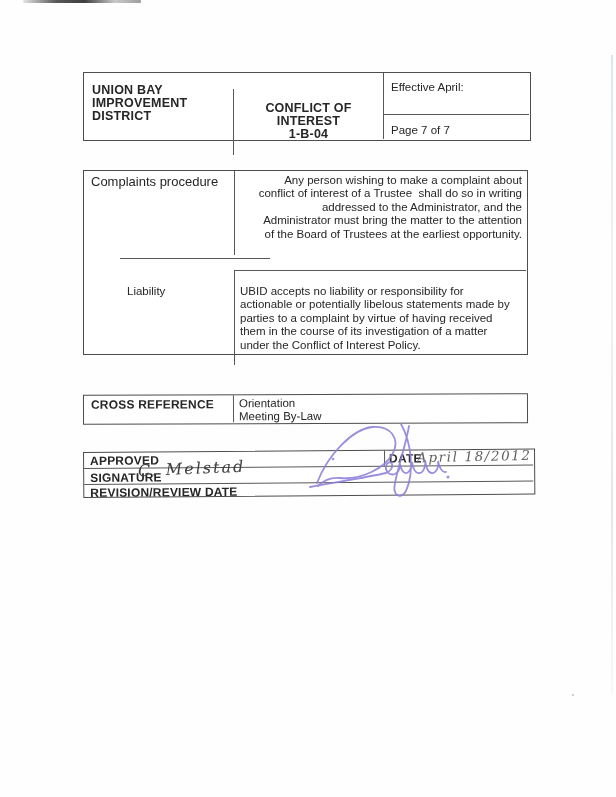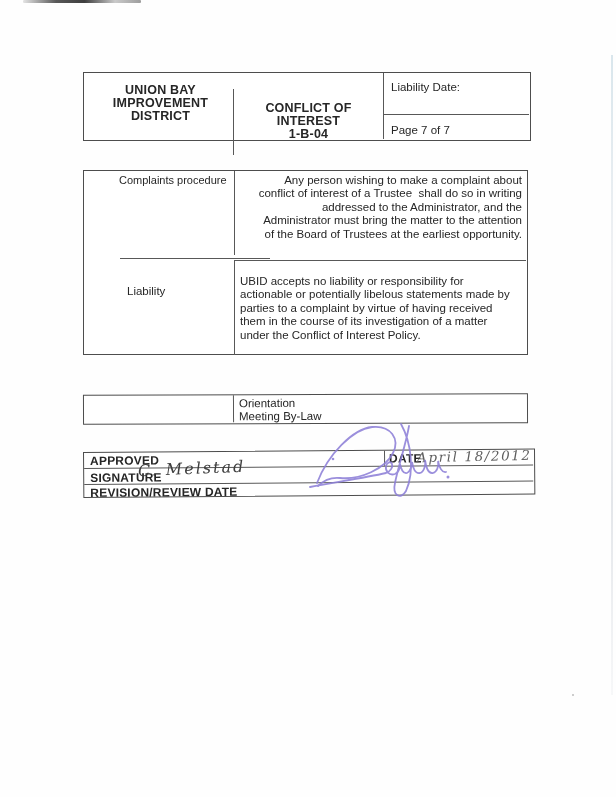--- a/index.html
+++ b/index.html
@@ -19,30 +19,30 @@
   }
   .speck{position:absolute;left:572px;top:694px;width:2px;height:2px;background:#999;border-radius:50%;opacity:.65;}
   
   .tbl{position:absolute;box-sizing:border-box;border:1.5px solid #4d4d4d;background:#fff;}
   .cell{position:absolute;box-sizing:border-box;}
   .bl{border-left:1px solid #585858;}
   .bt{border-top:1px solid #585858;}
   .prewrap{white-space:pre-wrap;}
   
   .hdr{left:83px;top:72px;width:448px;height:69px;}
-  .hdr .c1{left:0;top:0;width:149px;height:66px;padding:11px 4px 0 8px;font-size:12.5px;line-height:12.9px;font-weight:bold;letter-spacing:.2px;text-align:center;}
+  .hdr .c1{left:0;top:0;width:149px;height:66px;padding:11px 4px 0 8px;font-size:12.5px;line-height:12.9px;font-weight:bold;letter-spacing:.2px;}
   .hdr .c2{left:149px;top:16px;width:150px;height:66px;padding:13px 0 0 0;text-align:center;font-size:12.5px;line-height:12.9px;font-weight:bold;letter-spacing:.2px;}
   .hdr .c3a{left:299px;top:0;width:146px;height:41px;padding:8px 0 0 7px;font-size:11.5px;}
   .hdr .c3b{left:299px;top:41px;width:146px;height:25px;padding:9px 0 0 7px;font-size:11.5px;}
   
   .pol{left:83px;top:170px;width:445px;height:185px;}
-  .pol .l1{left:0;top:0;width:150px;height:84px;padding:3px 4px 0 7px;font-size:11px;margin-left:28px;}
+  .pol .l1{left:0;top:0;width:150px;height:84px;padding:3px 4px 0 7px;font-size:13px;}
   .pol .t1{left:150px;top:0;width:292px;height:84px;padding:3px 4px 0 5px;font-size:11.5px;line-height:13.4px;text-align:right;}
   .pol .l2{left:0;top:87px;width:150px;height:95px;padding:26px 4px 0 7px;font-size:11.5px;margin-left:36px;}
-  .pol .t2{left:150px;top:89px;width:292px;height:95px;padding:14px 4px 0 5px;font-size:11.5px;line-height:13.4px;}
+  .pol .t2{left:150px;top:99px;width:292px;height:95px;padding:14px 4px 0 5px;font-size:11.5px;line-height:13.4px;}
   
   .xref{left:83px;top:394px;width:445px;height:30px;transform:rotate(-.2deg);}
   .xref .l{left:0;top:0;width:149px;height:27px;padding:2px 4px 0 7px;font-size:12px;font-weight:bold;letter-spacing:.2px;}
   .xref .v{left:149px;top:0;width:293px;height:27px;padding:2px 4px 0 5px;font-size:11.5px;line-height:13.2px;}
   
   .appr{left:83px;top:452px;width:452px;height:46px;transform:rotate(-.45deg);transform-origin:0 0;}
   .appr .r1l{left:0;top:0;width:300px;height:15px;padding:1px 0 0 6px;font-size:12px;font-weight:bold;letter-spacing:.2px;}
   .appr .r1r{left:300px;top:0;width:149px;height:15px;padding:1px 0 0 4px;font-size:12px;font-weight:bold;letter-spacing:.2px;}
   .appr .r2{left:0;top:15px;width:449px;height:16px;padding:2px 0 0 6px;font-size:12px;font-weight:bold;letter-spacing:.2px;}
   .appr .r3{left:0;top:31px;width:449px;height:12px;padding:1px 0 0 6px;font-size:12px;font-weight:bold;letter-spacing:.2px;}
@@ -61,40 +61,41 @@
   <div class="scanline-right"></div>
   <div class="speck"></div>
 
   <div class="tbl hdr">
     <div class="cell c1 prewrap">UNION BAY
 IMPROVEMENT
 DISTRICT</div>
     <div class="cell c2 bl prewrap">CONFLICT OF
 INTEREST
 1-B-04</div>
-    <div class="cell c3a bl">Liability Date:</div>
+    <div class="cell c3a bl">Effective April:</div>
     <div class="cell c3b bl bt">Page 7 of 7</div>
   </div>
 
   <div class="tbl pol">
     <div class="cell l1">Complaints procedure</div>
     <div class="cell t1 bl prewrap">Any person wishing to make a complaint about
 conflict of interest of a Trustee  shall do so in writing
 addressed to the Administrator, and the
 Administrator must bring the matter to the attention
 of the Board of Trustees at the earliest opportunity.</div>
     <div class="cell l2 bt">Liability</div>
     <div class="cell t2 bl bt prewrap">UBID accepts no liability or responsibility for
 actionable or potentially libelous statements made by
 parties to a complaint by virtue of having received
 them in the course of its investigation of a matter
 under the Conflict of Interest Policy.</div>
   </div>
 
   <div class="tbl xref">
+    <div class="cell l">CROSS REFERENCE</div>
     <div class="cell v bl prewrap">Orientation
 Meeting By-Law</div>
   </div>
 
   <div class="tbl appr">
     <div class="cell r1l">APPROVED</div>
     <div class="cell r1r bl">DATE</div>
     <div class="cell r2 bt">SIGNATURE</div>
     <div class="cell r3 bt">REVISION/REVIEW DATE</div>
   </div>

